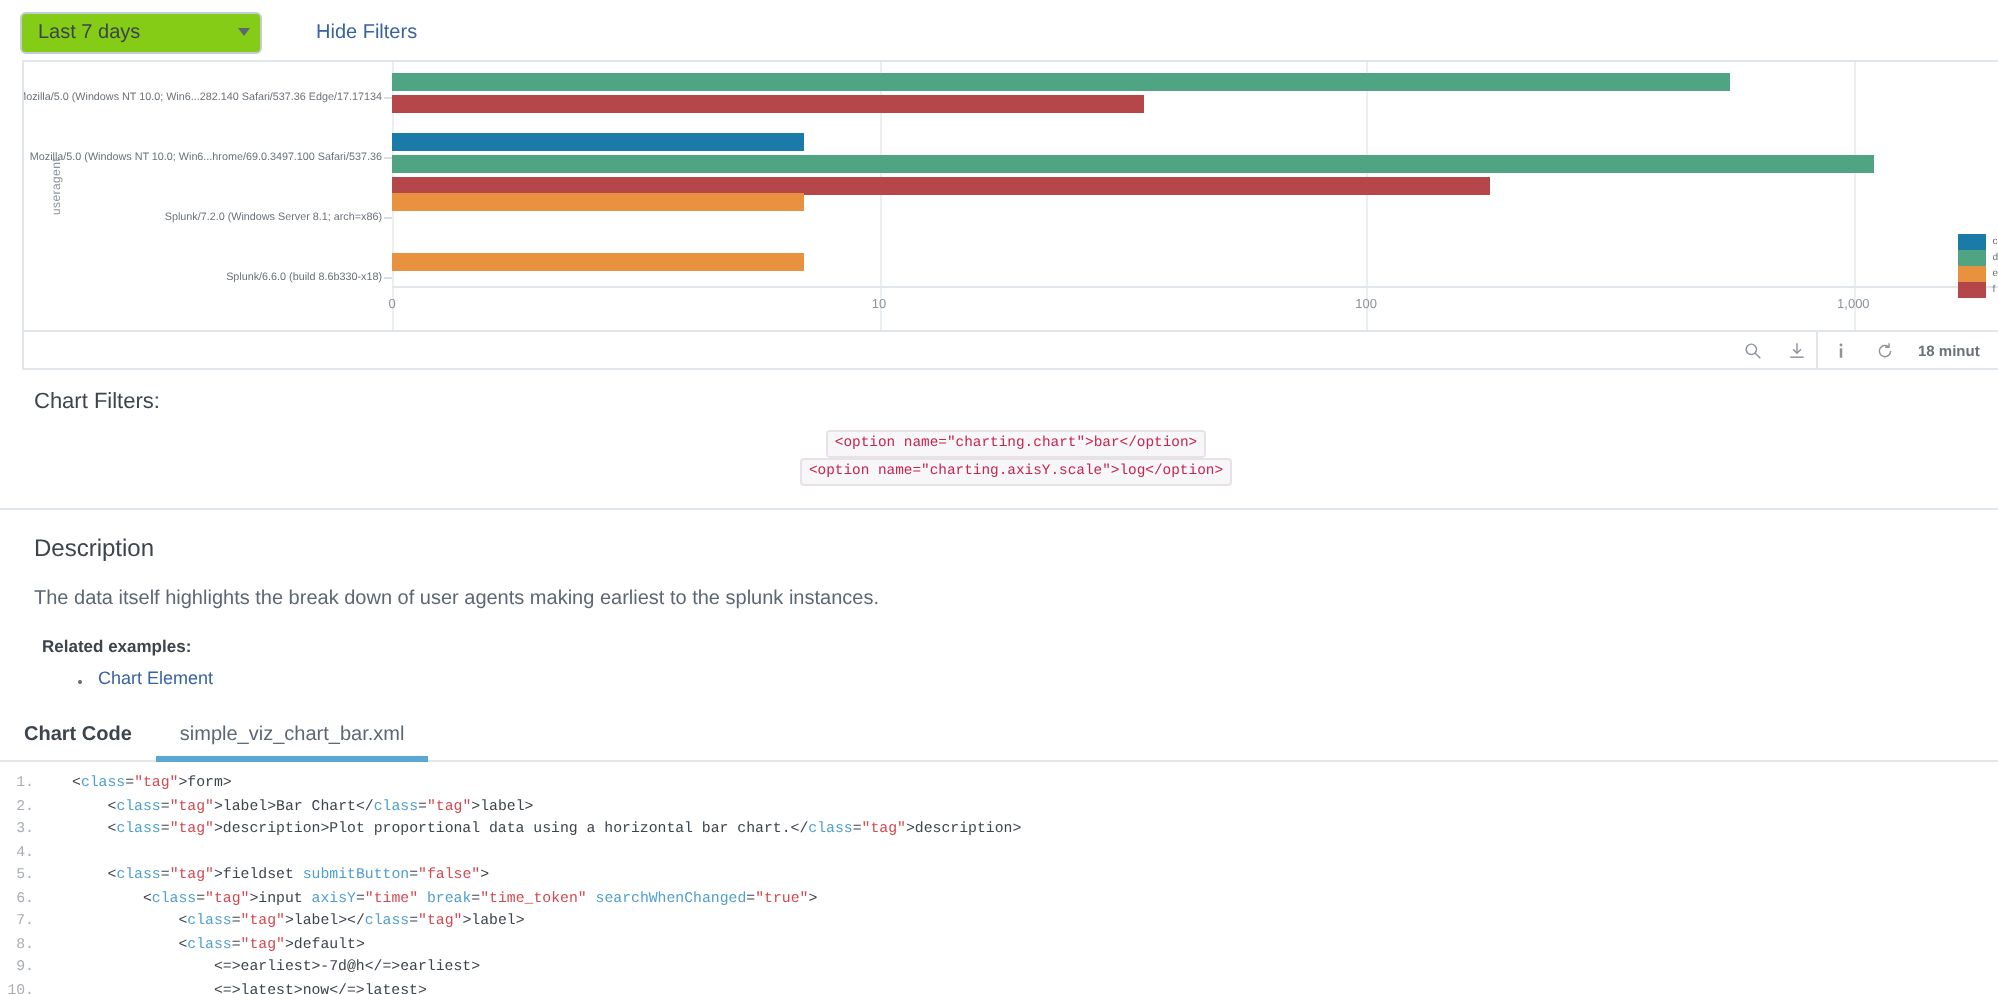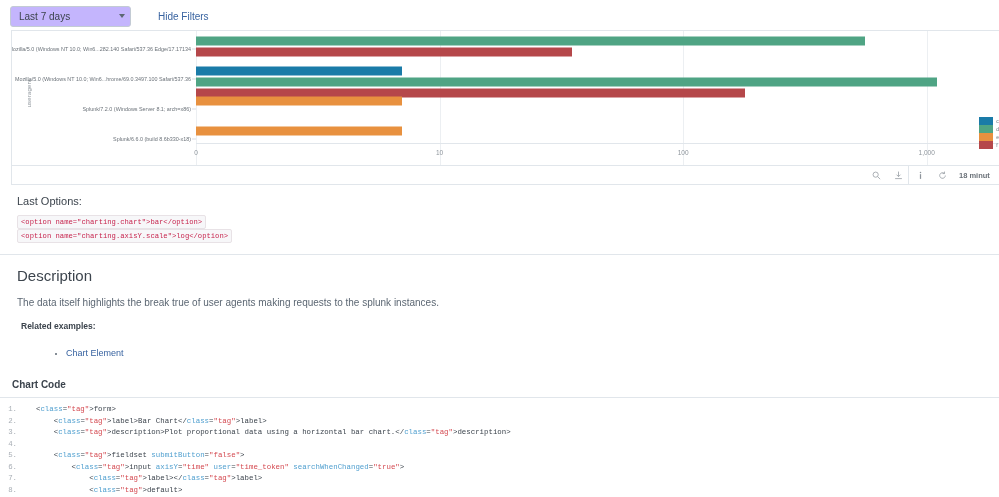--- a/index.html
+++ b/index.html
@@ -18,21 +18,21 @@
     height:28px;
     display:flex;
     align-items:center;
     padding:4px 0 0 10px;
     gap:14px;
   }
   .time-picker{
     width:121px; height:21px;
     border:1px solid #c3cbd4;
     border-radius:3px;
-    background:#c4b5fd;
+    background:#84cc16;
     display:flex; align-items:center;
     padding:0 5px 0 8px;
     font-size:10px; color:#3c444d;
     position:relative;
   }
   .time-picker .tp-label{ flex:1; }
   .caret{
     width:0;height:0;
     border-left:3.5px solid transparent;
     border-right:3.5px solid transparent;
@@ -166,20 +166,21 @@
   
   .opts{
     margin:10px 0 0 17px;
   }
   .opts-title{ font-size:11px; color:#3c444d; }
   .opts-code{
     margin-top:8px;
     font-family:"Liberation Mono", monospace;
     font-size:7.2px;
     line-height:12px;
+    text-align:center;
   }
   .code-chip{
     display:inline-block;
     background:#f7f7f9;
     border:1px solid #e8e2e6;
     border-radius:2px;
     color:#c7254e;
     padding:0 3px;
     white-space:pre;
   }
@@ -187,38 +188,38 @@
   .sep{
     margin-top:11px;
     border-top:1px solid #e1e6eb;
     width:999px;
   }
 
   
   .desc{ padding:12px 0 0 17px; }
   .desc h2{
     margin:0 0 13px 0;
-    font-size:15px;
+    font-size:12px;
     font-weight:400;
     color:#3c444d;
   }
   .desc p{
     margin:0 0 13px 0;
     font-size:10px;
     color:#5c6773;
   }
   .desc .rel{
     margin:0 0 6px 0;
     font-size:8.5px;
     font-weight:bold;
     color:#3c444d;
     padding-left:4px;
   }
   .desc ul{
-    margin:17px; padding-left:32px;
+    margin:0; padding-left:32px;
     list-style:disc;
   }
   .desc li{ font-size:9px; }
   .desc li a{
     color:#3863a0;
     text-decoration:none;
   }
   .desc li::marker{ color:#5c6773; font-size:7px; }
 
   
@@ -352,58 +353,59 @@
       <svg width="9" height="9" viewBox="0 0 16 16">
           <path d="M13 8A5 5 0 1 1 11.2 4.2" fill="none" stroke="currentColor" stroke-width="1.3"></path>
           <polyline points="11.6,1 11.6,4.6 8.1,4.6" fill="none" stroke="currentColor" stroke-width="1.3"></polyline>
         </svg>
     </span>
     <span class="refresh-text">18 minut</span>
   </div>
 </div>
 
 <div class="opts">
-  <div class="opts-title">Last Options:</div>
+  <div class="opts-title">Chart Filters:</div>
   <div class="opts-code">
     <div><span class="code-chip">&lt;option name="charting.chart"&gt;bar&lt;/option&gt;</span></div>
     <div><span class="code-chip">&lt;option name="charting.axisY.scale"&gt;log&lt;/option&gt;</span></div>
   </div>
 </div>
 
 <div class="sep"></div>
 
 <div class="desc">
   <h2>Description</h2>
-  <p>The data itself highlights the break true of user agents making requests to the splunk instances.</p>
+  <p>The data itself highlights the break down of user agents making earliest to the splunk instances.</p>
   <div class="rel">Related examples:</div>
   <ul>
     <li><a href="#">Chart Element</a></li>
   </ul>
 </div>
 
 <div class="tabs" id="tabs">
     <div class="tab bold">Chart Code</div>
+    <div class="tab active">simple_viz_chart_bar.xml</div>
   </div>
 
 <div class="code-wrap">
   <div class="gutter" id="gutter" style="white-space: pre;">1.
 2.
 3.
 4.
 5.
 6.
 7.
 8.
 9.
 10.
 11.</div>
   <div class="code-lines" id="codelines">&lt;<span <span="" class="attr">class</span>=<span class="str">"tag"</span>&gt;form&gt;
     &lt;<span <span="" class="attr">class</span>=<span class="str">"tag"</span>&gt;label&gt;Bar Chart&lt;/<span <span="" class="attr">class</span>=<span class="str">"tag"</span>&gt;label&gt;
     &lt;<span <span="" class="attr">class</span>=<span class="str">"tag"</span>&gt;description&gt;Plot proportional data using a horizontal bar chart.&lt;/<span <span="" class="attr">class</span>=<span class="str">"tag"</span>&gt;description&gt;
 
     &lt;<span <span="" class="attr">class</span>=<span class="str">"tag"</span>&gt;fieldset <span class="attr">submitButton</span>=<span class="str">"false"</span>&gt;
-        &lt;<span <span="" class="attr">class</span>=<span class="str">"tag"</span>&gt;input <span class="attr">axisY</span>=<span class="str">"time"</span> <span class="attr">user</span>=<span class="str">"time_token"</span> <span class="attr">searchWhenChanged</span>=<span class="str">"true"</span>&gt;
+        &lt;<span <span="" class="attr">class</span>=<span class="str">"tag"</span>&gt;input <span class="attr">axisY</span>=<span class="str">"time"</span> <span class="attr">break</span>=<span class="str">"time_token"</span> <span class="attr">searchWhenChanged</span>=<span class="str">"true"</span>&gt;
             &lt;<span <span="" class="attr">class</span>=<span class="str">"tag"</span>&gt;label&gt;&lt;/<span <span="" class="attr">class</span>=<span class="str">"tag"</span>&gt;label&gt;
             &lt;<span <span="" class="attr">class</span>=<span class="str">"tag"</span>&gt;default&gt;
                 &lt;=&gt;earliest&gt;-7d@h&lt;/=&gt;earliest&gt;
                 &lt;=&gt;latest&gt;now&lt;/=&gt;latest&gt;
             &lt;/=&gt;default&gt;</div>
 </div>
 
 </body></html>

